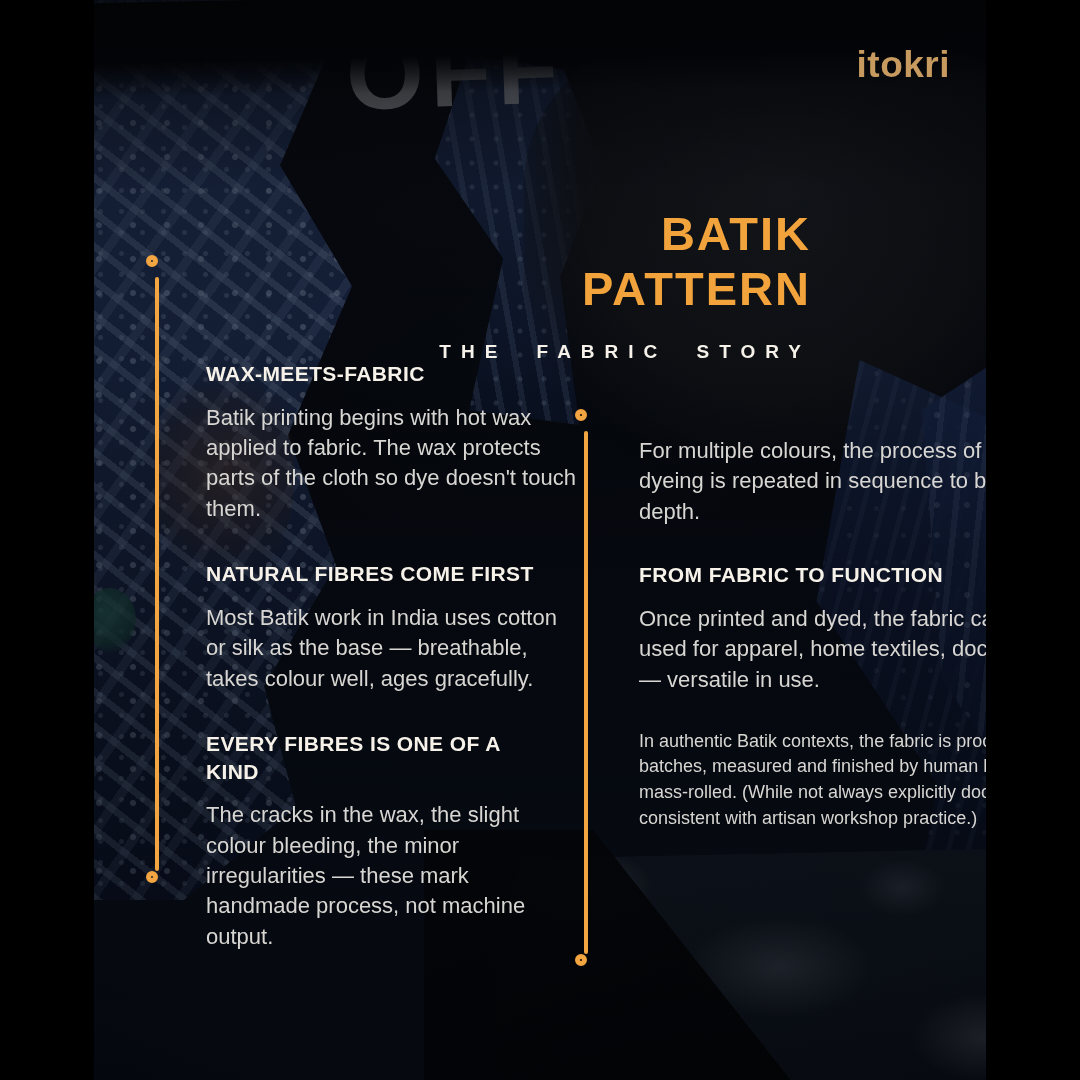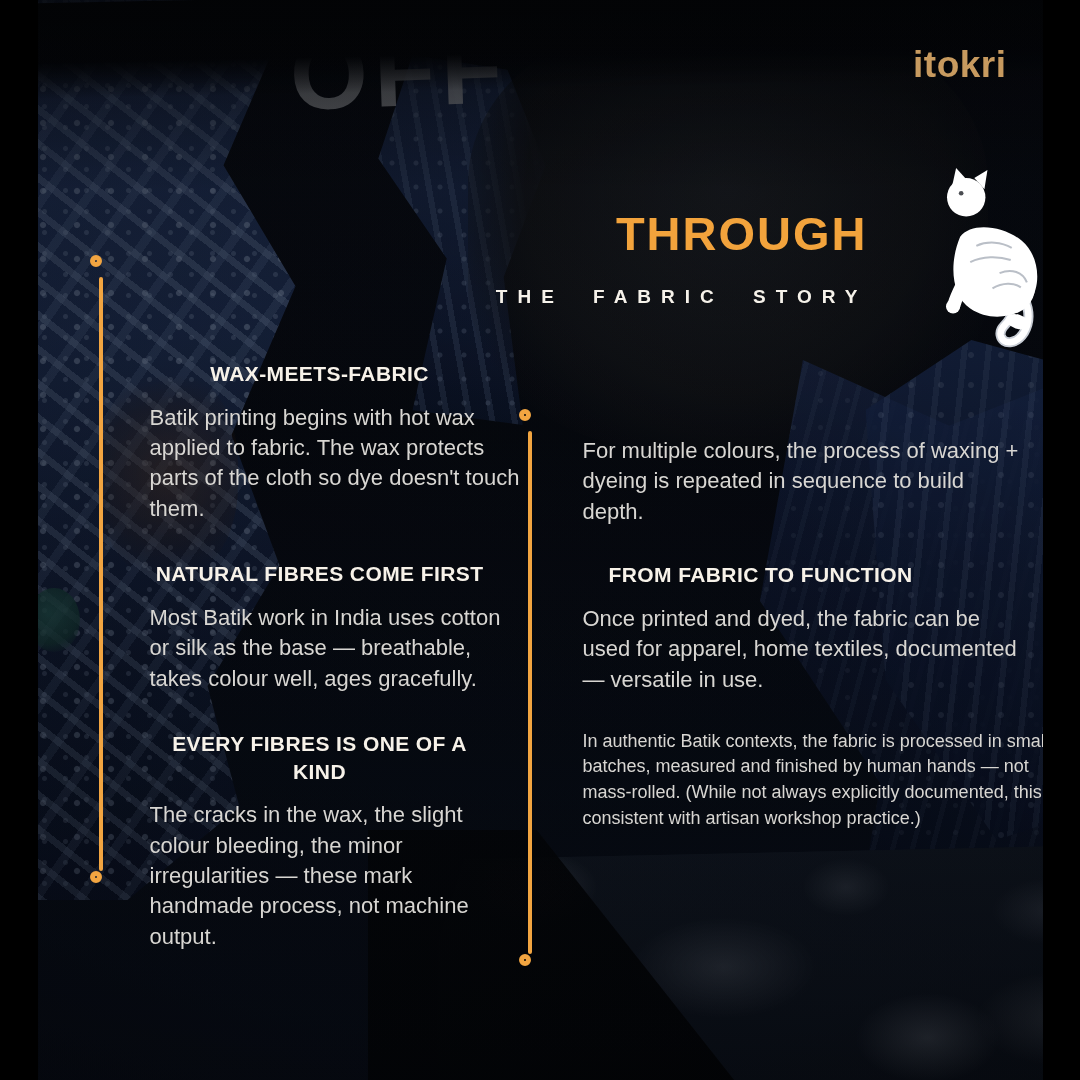--- a/index.html
+++ b/index.html
@@ -1,18 +1,18 @@
 <!DOCTYPE html>
 <html><head>
 <meta charset="utf-8">
 <style>
   * { margin:0; padding:0; box-sizing:border-box; }
   html,body { background:#000; }
   body { font-family:"Liberation Sans","DejaVu Sans",sans-serif; }
-  .canvas { position:relative; width:1005px; height:1080px; margin:0 auto; overflow:hidden; background:#05070c; }
+  .canvas { position:relative; width:892px; height:1080px; margin:0 auto; overflow:hidden; background:#05070c; }
 
   
   .bg, .bg > div { position:absolute; }
   .bg { inset:0; }
   .bg-base { inset:0; background:linear-gradient(180deg,#0a0e16 0%,#070a11 40%,#0a111e 78%,#0c1322 100%); }
 
   .left-fabric { left:-46px; top:-30px; width:400px; height:930px;
     background-color:#1d3157;
     background-image:
       radial-gradient(rgba(176,196,230,0.50) 2.5px, transparent 3.6px),
@@ -114,21 +114,21 @@
   .tl-right-line { left:490px; top:431px; height:523px; }
   .tl-right-top  { left:481px; top:409px; }
   .tl-right-bot  { left:481px; top:954px; }
 
   .col { position:absolute; z-index:3; }
   .col-left  { left:112px; top:360px; width:380px; }
   .col-right { left:545px; top:436px; width:480px; }
   .section { margin-bottom:36px; }
   .col-right .section { margin-bottom:34px; }
   .section h3 { font-size:21px; font-weight:800; letter-spacing:.4px; line-height:1.32;
-    color:#f7f2e9; margin-bottom:15px; max-width:340px;text-align:center; }
+    color:#f7f2e9; margin-bottom:15px; max-width:340px; }
   .col-right .section h3 { max-width:356px; }
   .section p { font-size:22px; line-height:1.38; color:#d8d6d2; max-width:372px; }
   .col-right .section p { max-width:436px; }
   .col-right .section p.wide { max-width:482px; font-size:18px; line-height:1.42; }
 </style>
 </head>
 <body>
 
 <div class="canvas">
 
@@ -145,21 +145,22 @@
     <div class="floor-foam"></div>
     <div class="floor-dark"></div>
     <div class="teal-cup"></div>
     <div class="brown-hint"></div>
     <div class="overlay"></div>
   </div>
 
   <div class="logo">itokri</div>
 
   <div class="title-block">
-    <div class="title-line">THROUGH</div>
+    <div class="title-line">BATIK</div>
+    <div class="title-line">PATTERN</div>
     <div class="subtitle">THE FABRIC STORY</div>
   </div>
 
   <svg class="cat" viewBox="0 0 125 180" aria-hidden="true">
     <path d="M84,116 C98,128 103,148 94,163 C87,174 73,176 71,165 C70,158 76,156 80,149" fill="none" stroke="#c9ced6" stroke-width="10" stroke-linecap="round"></path>
     <path d="M84,116 C98,128 103,148 94,163 C87,174 73,176 71,165 C70,158 76,156 80,149" fill="none" stroke="#ffffff" stroke-width="6.5" stroke-linecap="round"></path>
     <path d="M31,68 C20,94 22,126 41,139 C60,152 88,149 100,132 C112,115 109,86 92,72 C74,57 42,53 31,68 Z" fill="#ffffff"></path>
     <circle cx="78" cy="118" r="27" fill="#ffffff"></circle>
     <ellipse cx="88" cy="152" rx="12" ry="7" fill="#ffffff" transform="rotate(18 88 152)"></ellipse>
     <path d="M45,95 C37,108 29,122 25,135" stroke="#ffffff" stroke-width="13" stroke-linecap="round" fill="none"></path>

